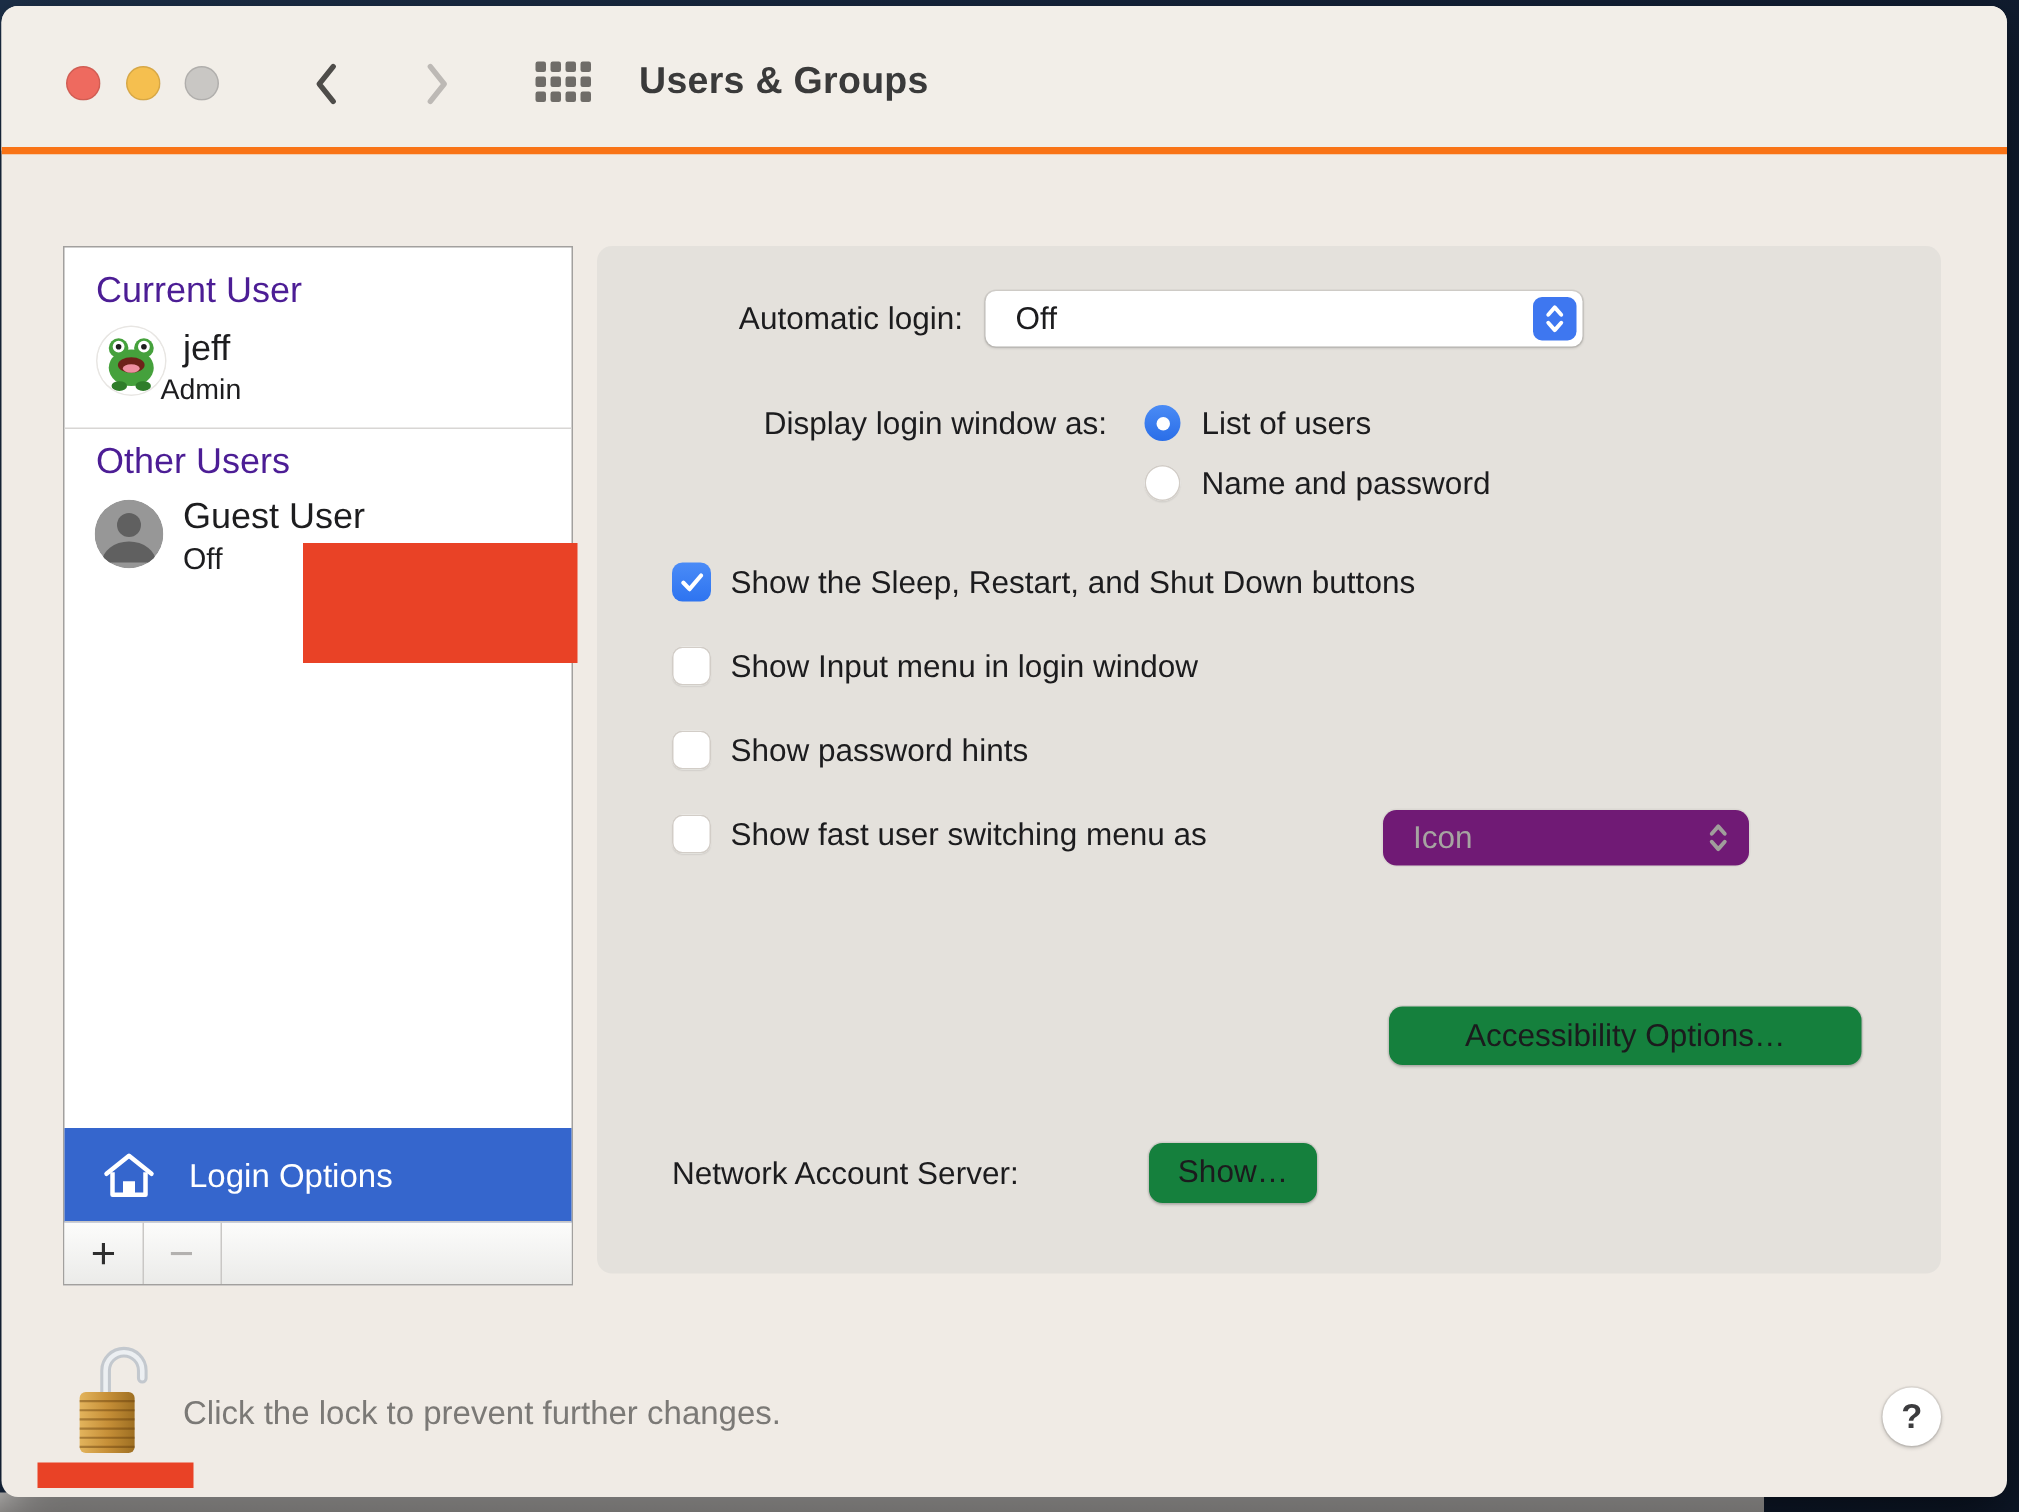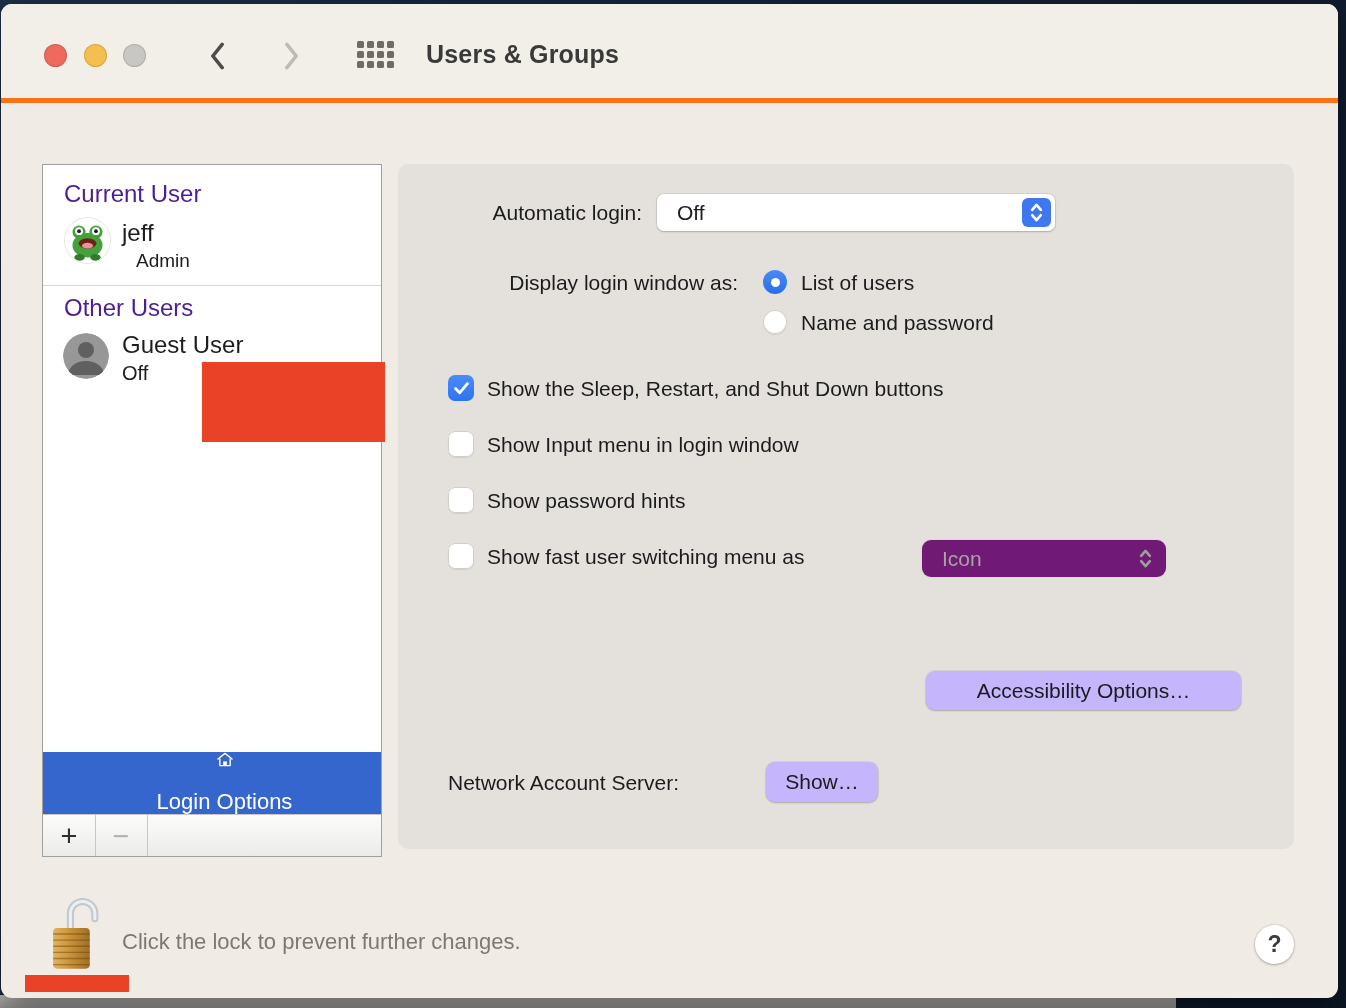--- a/index.html
+++ b/index.html
@@ -41,21 +41,21 @@
   
   .sidebar { position:absolute; left:41px; top:160px; width:340px; height:693px;
              background:#ffffff; border:1px solid #a2a09e; }
   .sec-header { position:absolute; font-size:24px; color:#4c1d95; }
   .u-name { position:absolute; font-size:24px; color:#1d1d1f; }
   .u-sub  { position:absolute; font-size:19px; color:#1d1d1f; }
   .avatar { position:absolute; border-radius:50%; overflow:hidden; }
   .side-div { position:absolute; left:0; right:0; top:120px; height:1px; background:#d8d6d4; }
   .login-row { position:absolute; left:0; right:0; top:587px; height:63px;
                background:#3566cd; display:flex; align-items:center; gap:22px;
-               padding-left:25px;flex-direction:column; }
+               padding-left:25px; }
   .login-row .lbl { color:#ffffff; font-size:22px; font-weight:500; }
   .pm-bar { position:absolute; left:0; right:0; bottom:0; height:42px;
             background:linear-gradient(#fcfcfb,#ebebe9); border-top:1px solid #c9c7c5; }
   .pm-bar .sep { position:absolute; top:0; bottom:0; width:1px; background:#c9c7c5; }
   .pm-btn { position:absolute; top:0; height:42px; width:52px; display:flex;
             align-items:center; justify-content:center; font-size:29px; }
   .pm-btn.plus  { left:0; color:#2e2e2e; }
   .pm-btn.minus { left:52px; color:#b3b1af; }
 
   .redact { position:absolute; background:#e94226; z-index:30; }
@@ -83,21 +83,21 @@
   .radio.sel { background:linear-gradient(#4a8bf5,#2a6ee8); display:flex;
                align-items:center; justify-content:center; }
   .radio.sel::after { content:""; width:9px; height:9px; border-radius:50%; background:#fff; }
   .radio.unsel { background:#ffffff; box-shadow:inset 0 0 0 1px #d2cdc7, 0 1px 1px rgba(0,0,0,.08); }
 
   .cbox { position:absolute; width:26px; height:26px; border-radius:7px; }
   .cbox.on  { background:linear-gradient(#4a8bf7,#2e74f0); display:flex;
               align-items:center; justify-content:center; }
   .cbox.off { background:#ffffff; box-shadow:inset 0 0 0 1px #d2cdc7, 0 1px 1px rgba(0,0,0,.08); }
 
-  .pushbtn { position:absolute; background:#c4b5fd; border-radius:9px;
+  .pushbtn { position:absolute; background:#15803d; border-radius:9px;
              box-shadow:0 0 0 1px rgba(0,0,0,.06), 0 1px 2px rgba(0,0,0,.2);
              display:flex; align-items:center; justify-content:center;
              font-size:21px; color:#1b1b1d; }
 
   
   .lock-wrap { position:absolute; left:47px; top:889px; }
   .lock-text { position:absolute; left:121px; top:925px; font-size:22px; color:#7b7976; }
   .help-btn { position:absolute; left:1254px; top:921px; width:39px; height:39px;
               border-radius:50%; background:#ffffff;
               box-shadow:0 0 0 1px rgba(0,0,0,.06), 0 1px 3px rgba(0,0,0,.25);
@@ -161,21 +161,21 @@
               <circle cx="15" cy="14" r="2" fill="#1e1e1e"></circle>
             <circle cx="33" cy="14" r="4.2" fill="#ffffff"></circle>
               <circle cx="33" cy="14" r="2" fill="#1e1e1e"></circle>
             <ellipse cx="24" cy="27" rx="9.5" ry="5.5" fill="#6e2119"></ellipse>
             <ellipse cx="24" cy="29.5" rx="6" ry="3" fill="#ee8fa0"></ellipse>
             <ellipse cx="15.5" cy="42" rx="5.5" ry="3.5" fill="#2f7d2a"></ellipse>
             <ellipse cx="32.5" cy="42" rx="5.5" ry="3.5" fill="#2f7d2a"></ellipse>
           </svg>
         </div>
         <div class="u-name" style="left:79px; top:54px;">jeff</div>
-        <div class="u-sub" style="left:93px; top:85px;">Admin</div>
+        <div class="u-sub" style="left:64px; top:85px;">Admin</div>
       </div>
 
       <div class="redact side"></div>
       <div class="side-div"></div>
 
       <div class="sec-header" style="left:21px; top:129px;">Other Users</div>
 
       <div>
         <div class="avatar" style="left:20px; top:168px; width:46px; height:46px;">
           <svg width="46" height="46" viewBox="0 0 46 46">

